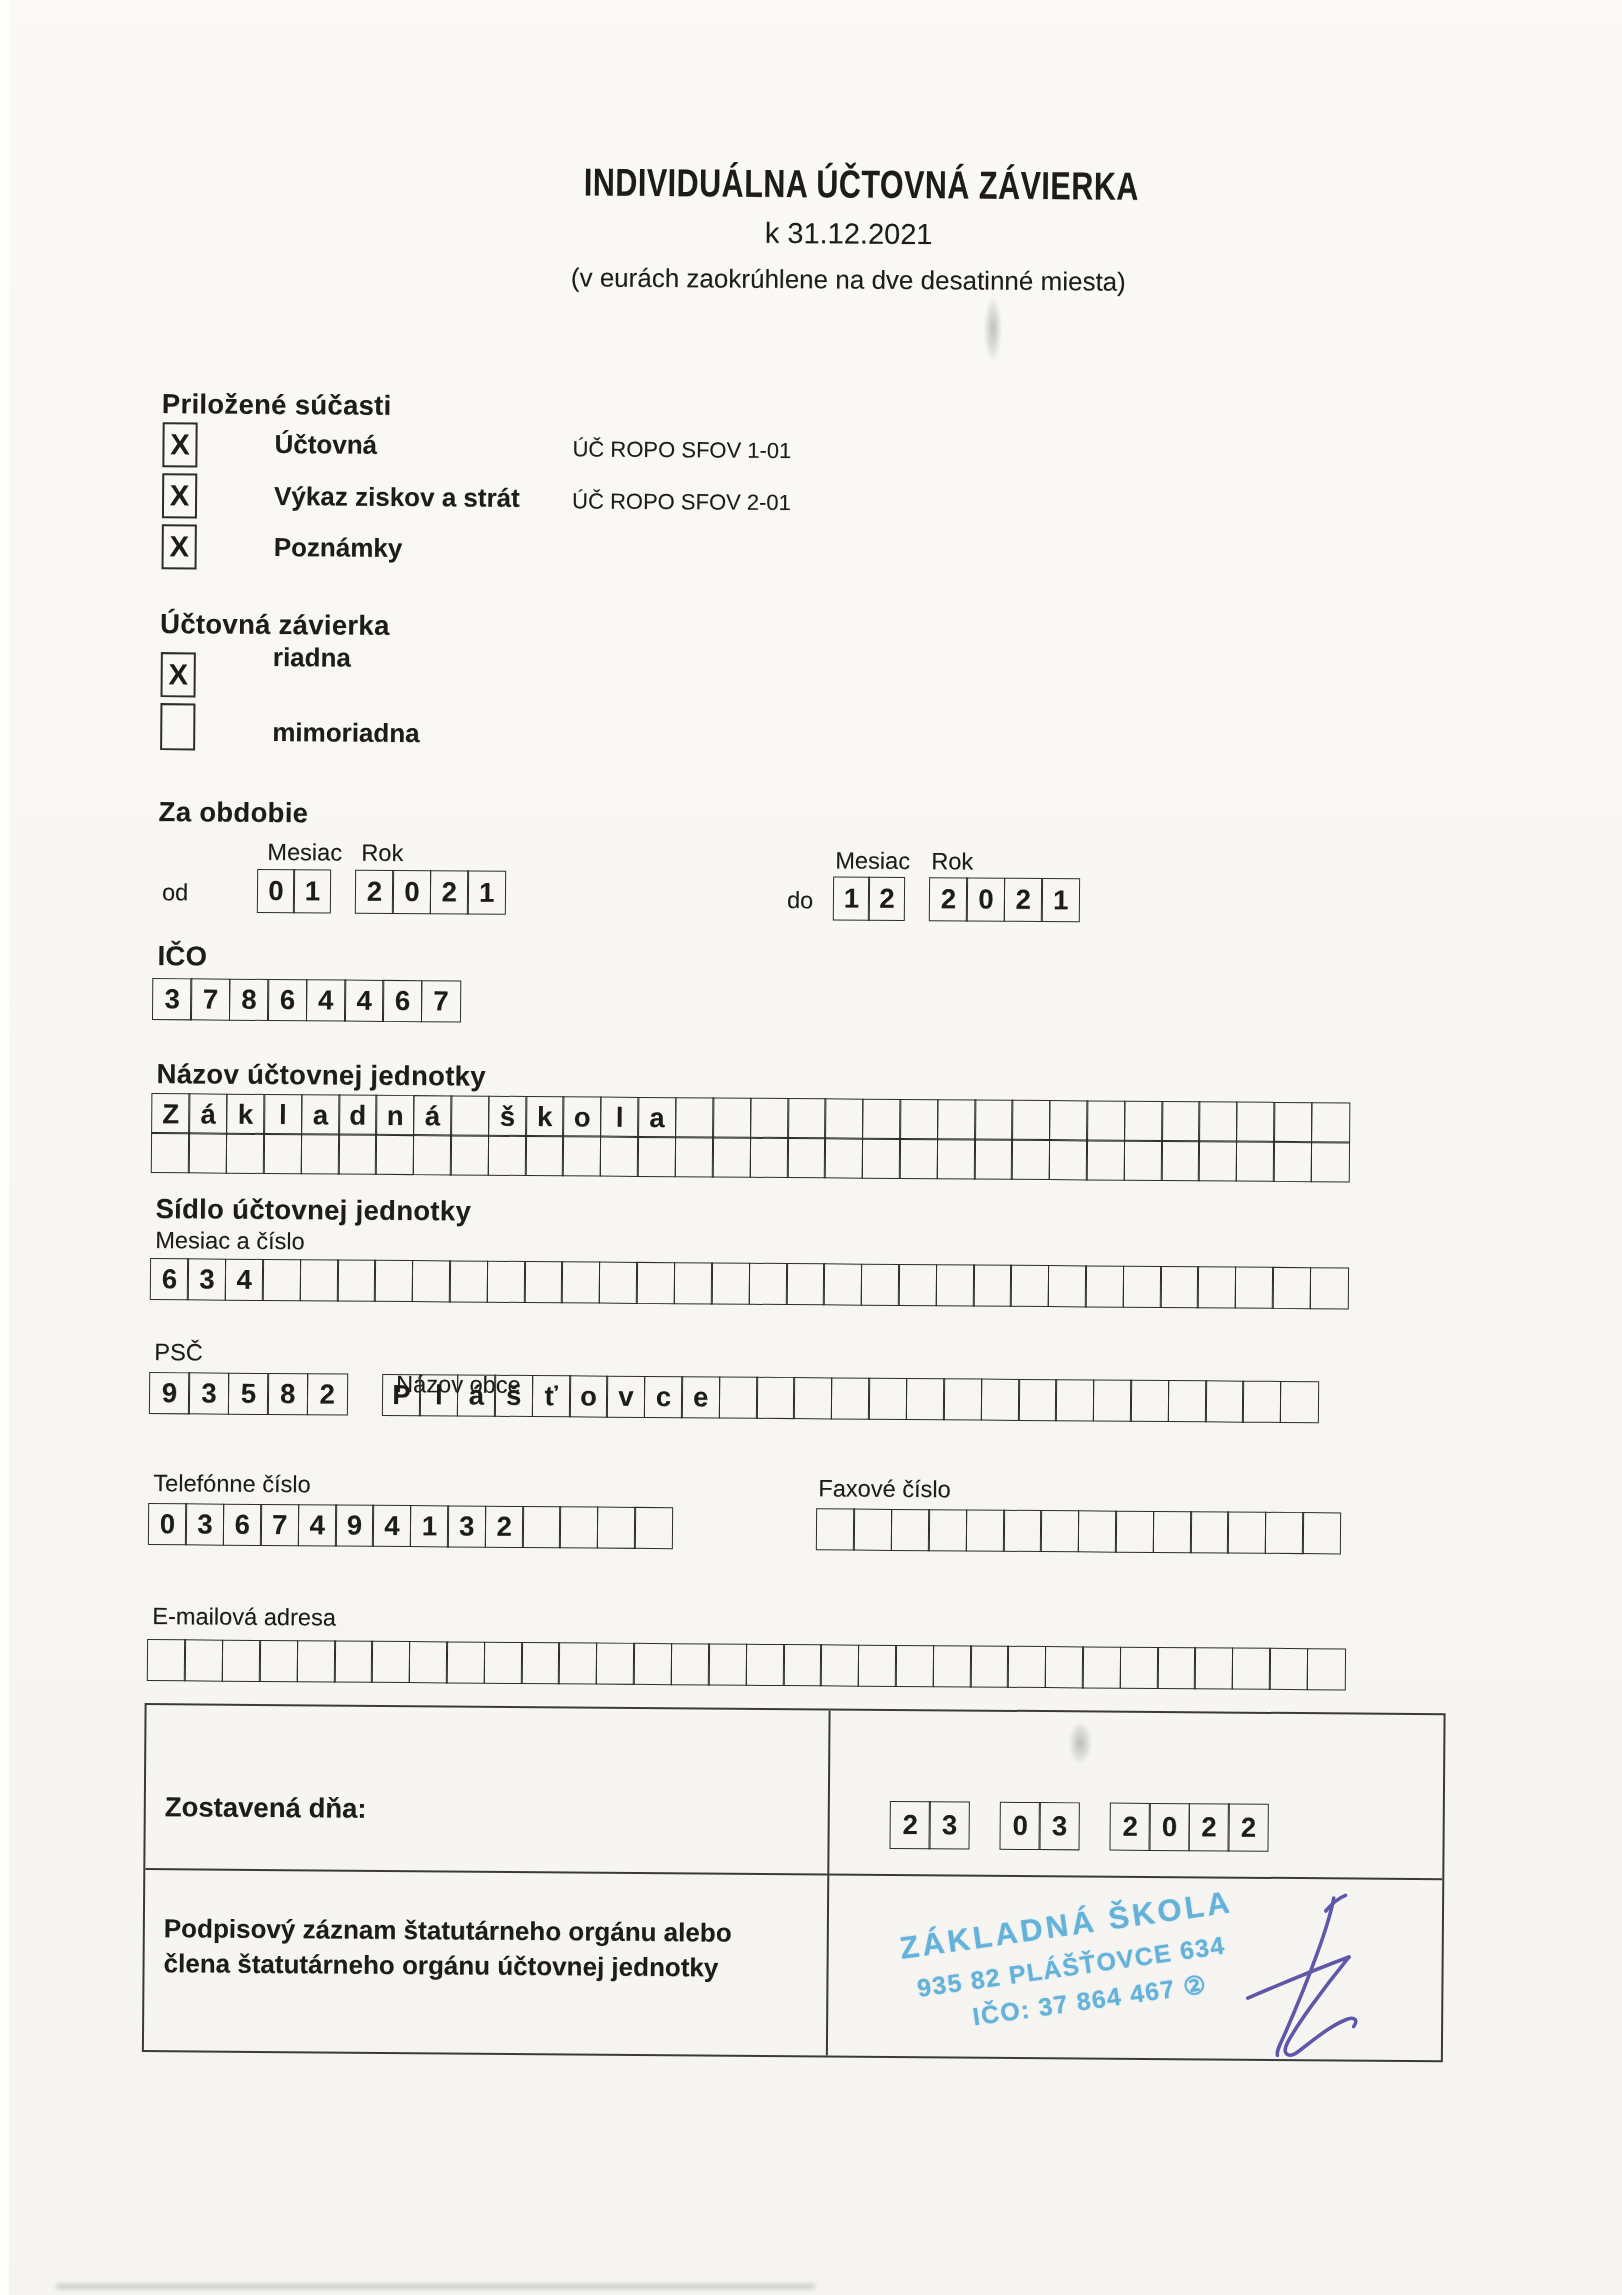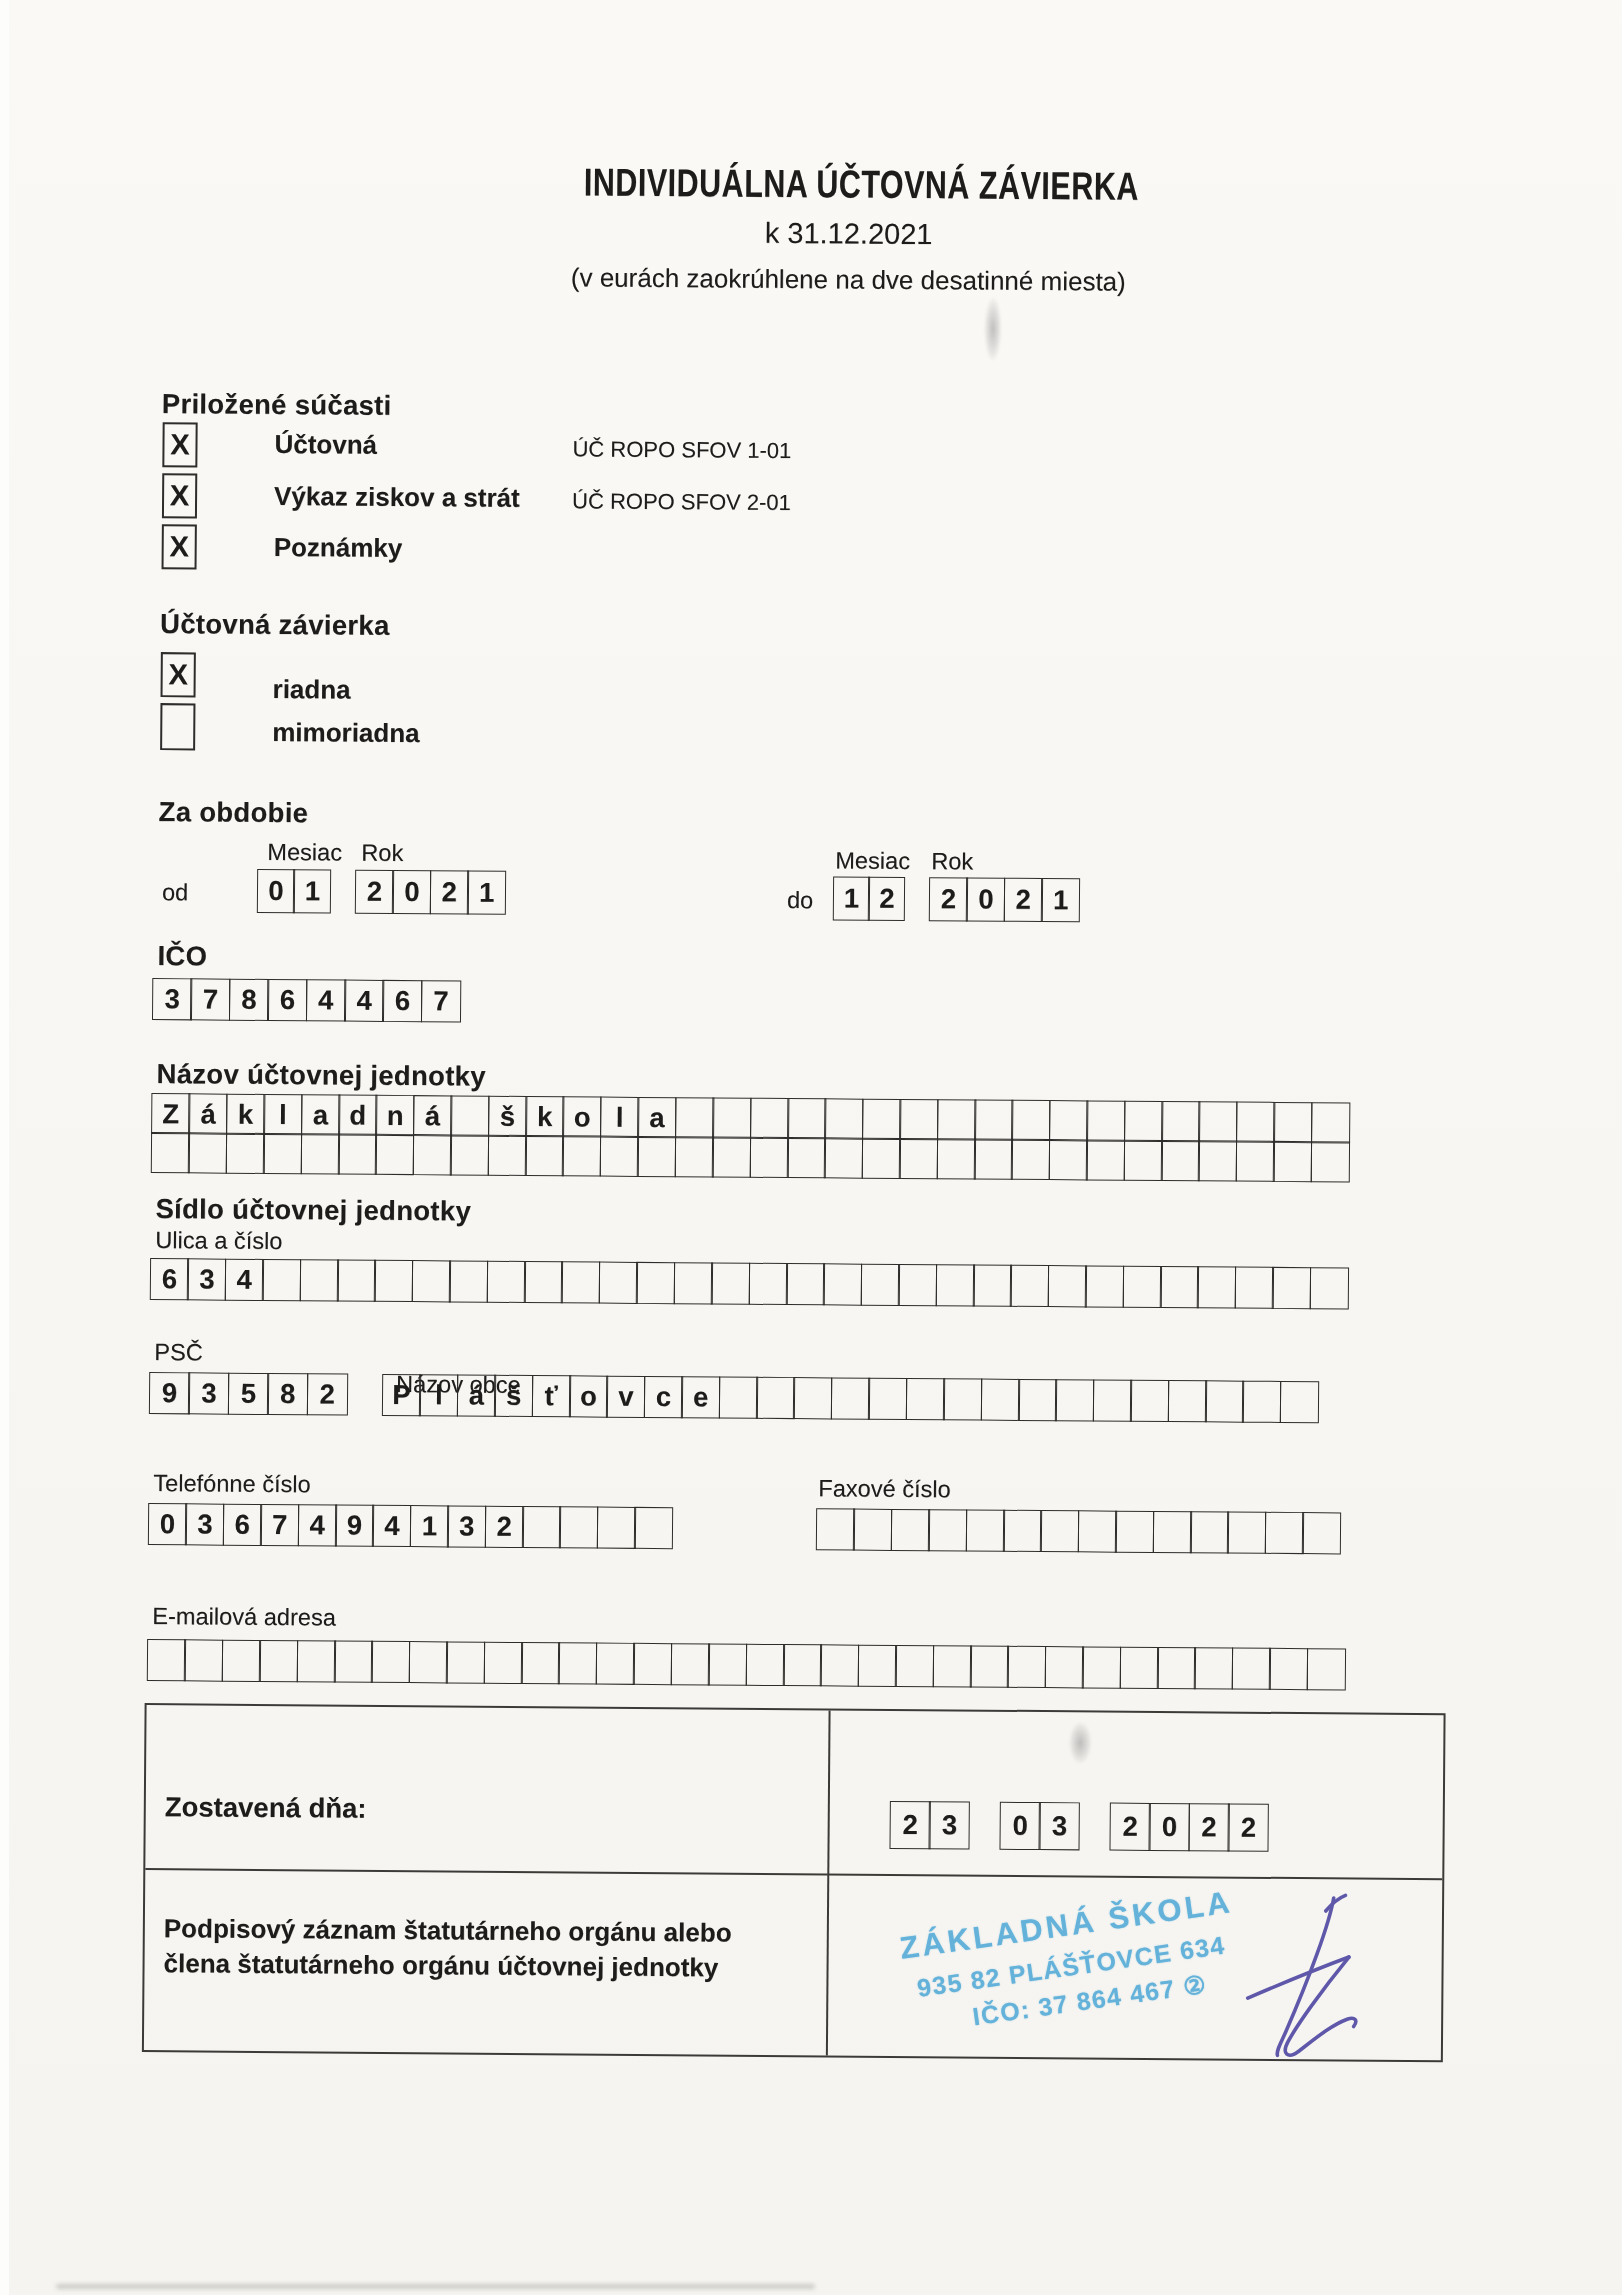--- a/index.html
+++ b/index.html
@@ -77,21 +77,21 @@
 
   <div class="chk" style="left:166px;top:525px;">
       <span>X</span>
     </div>
   <div class="abs lbl-b" style="left:278px;top:532px;">Poznámky</div>
 
   <div class="abs h-sec" style="left:165px;top:609px;">Účtovná závierka</div>
   <div class="chk" style="left:166px;top:653px;">
       <span>X</span>
     </div>
-  <div class="abs lbl-b" style="left:278px;top:674px;text-align:right;">riadna</div>
+  <div class="abs lbl-b" style="left:278px;top:642px;text-align:right;">riadna</div>
   <div class="chk tall" style="left:166px;top:704px;">
       <span></span>
     </div>
   <div class="abs lbl-b" style="left:278px;top:717px;">mimoriadna</div>
 
   <div class="abs h-sec" style="left:165px;top:797px;">Za obdobie</div>
   <div class="abs lbl" style="left:274px;top:839px;">Mesiac</div>
   <div class="abs lbl" style="left:368px;top:839px;">Rok</div>
   <div class="abs lbl" style="left:169px;top:880px;">od</div>
   <div class="grid" style="left:264px;top:869px;--cw:38px;--ch:44px;">
@@ -194,21 +194,21 @@
       <div class="cell"></div>
       <div class="cell"></div>
       <div class="cell"></div>
       <div class="cell"></div>
       <div class="cell"></div>
       <div class="cell"></div>
       <div class="cell"></div>
     </div>
 
   <div class="abs h-sec" style="left:165px;top:1194px;">Sídlo účtovnej jednotky</div>
-  <div class="abs lbl" style="left:165px;top:1228px;">Ulica a číslo</div>
+  <div class="abs lbl" style="left:165px;top:1228px;">Mesiac a číslo</div>
   <div class="grid" style="left:160px;top:1259px;--cw:39px;--ch:42px;">
       <div class="cell">6</div>
       <div class="cell">3</div>
       <div class="cell">4</div>
       <div class="cell"></div>
       <div class="cell"></div>
       <div class="cell"></div>
       <div class="cell"></div>
       <div class="cell"></div>
       <div class="cell"></div>

